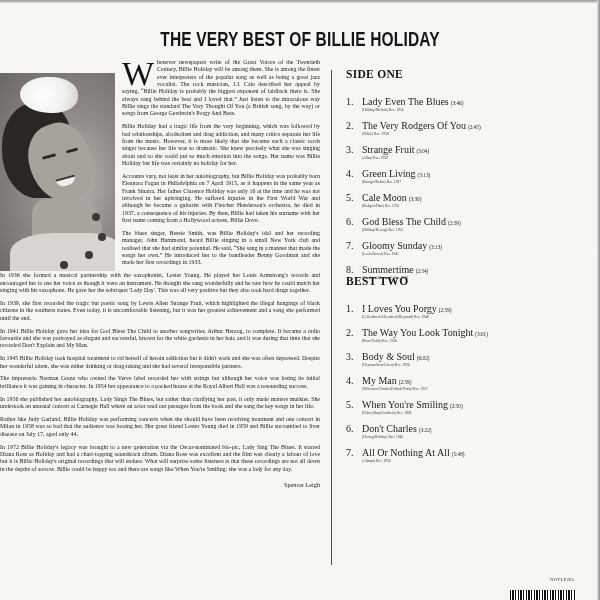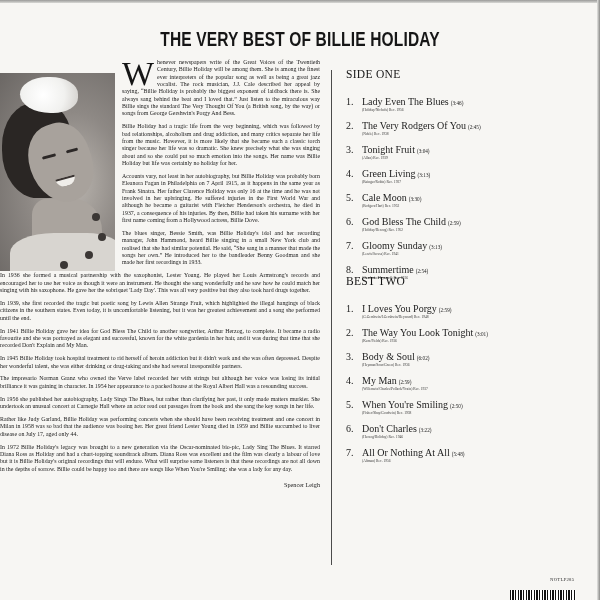--- a/index.html
+++ b/index.html
@@ -37,21 +37,21 @@
       font-size: 5.9px; line-height: 7.35px; text-align: justify; color: #222;
     }
     .essay p { margin: 0 0 5.6px 0; }
     .essay .first { margin-left: 122px; }
     .essay .dropcap {
       float: left; font-size: 34px; line-height: 28px; margin: 1px 3px 0 0; color: #151515;
     }
     .essay .indent { margin-left: 122px; }
     .essay .signature { text-align: right; margin-top: 8px; font-size: 6.2px; }
     .divider { position: absolute; left: 331px; top: 70px; width: 1.3px; height: 495px; background: #4b4b4b; }
-    .side-title { position: absolute; left: 346px; font-weight: normal; font-size: 11.5px; letter-spacing: 0.3px; color: #141414; }
+    .side-title { position: absolute; left: 346px; font-weight: bold; font-size: 11.5px; letter-spacing: 0.3px; color: #141414; }
     .tracks { position: absolute; left: 346px; width: 240px; list-style: none; margin: 0; padding: 0; }
     .track { height: 24px; position: relative; }
     .track .num { position: absolute; left: 0; top: 0; font-size: 10px; width: 12px; }
     .track .name { position: absolute; left: 16px; top: 0; font-size: 10px; white-space: nowrap; }
     .track .dur { font-size: 5.2px; margin-left: 2px; }
     .track .credit { position: absolute; left: 16px; top: 12px; font-size: 3.6px; color: #3a3a3a; white-space: nowrap; }
     .logo { position: absolute; left: 3px; top: 575px; width: 37px; height: 16px; background: #d6262a; border-radius: 50%; margin-top: 45px; }
     .logo-text { position: absolute; left: 5px; top: 2px; width: 28px; height: 12px; background: #1a1a1a; border-radius: 2px; font-family: "Liberation Sans", sans-serif; font-weight: bold; font-size: 9px; line-height: 12px; color: #fff; text-align: center; font-style: italic; letter-spacing: -0.5px; }
     .catalog { position: absolute; left: 550px; top: 577px; font-size: 4.8px; color: #333; letter-spacing: 0.2px; }
     .barcode { position: absolute; left: 510px; top: 590px; width: 66px; height: 10px; background: repeating-linear-gradient(90deg, #111 0px, #111 1px, #fff 1px, #fff 2px, #111 2px, #111 4px, #fff 4px, #fff 5px, #111 5px, #111 6px, #fff 6px, #fff 8px); }
@@ -104,21 +104,21 @@
       <span class="name"><span>Lady Even The Blues</span><span class="dur">(3:46)</span></span>
       <span class="credit">(Holiday/Nichols) Rec. 1956</span>
     </li>
   <li class="track">
       <span class="num">2.</span>
       <span class="name"><span>The Very Rodgers Of You</span><span class="dur">(2:45)</span></span>
       <span class="credit">(Noble) Rec. 1938</span>
     </li>
   <li class="track">
       <span class="num">3.</span>
-      <span class="name"><span>Tonight Fruit</span><span class="dur">(3:04)</span></span>
+      <span class="name"><span>Strange Fruit</span><span class="dur">(3:04)</span></span>
       <span class="credit">(Allan) Rec. 1939</span>
     </li>
   <li class="track">
       <span class="num">4.</span>
       <span class="name"><span>Green Living</span><span class="dur">(3:13)</span></span>
       <span class="credit">(Rainger/Robin) Rec. 1937</span>
     </li>
   <li class="track">
       <span class="num">5.</span>
       <span class="name"><span>Cale Moon</span><span class="dur">(3:30)</span></span>

